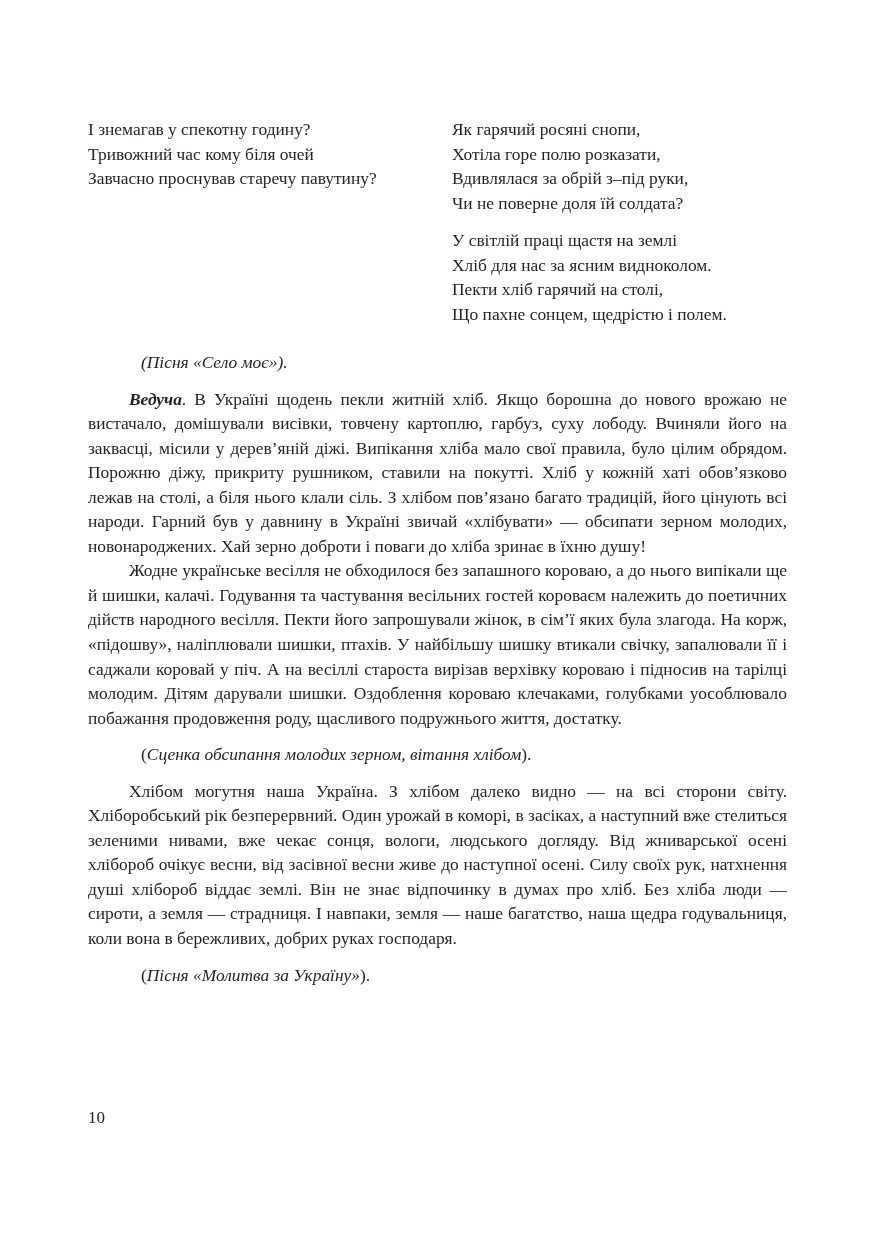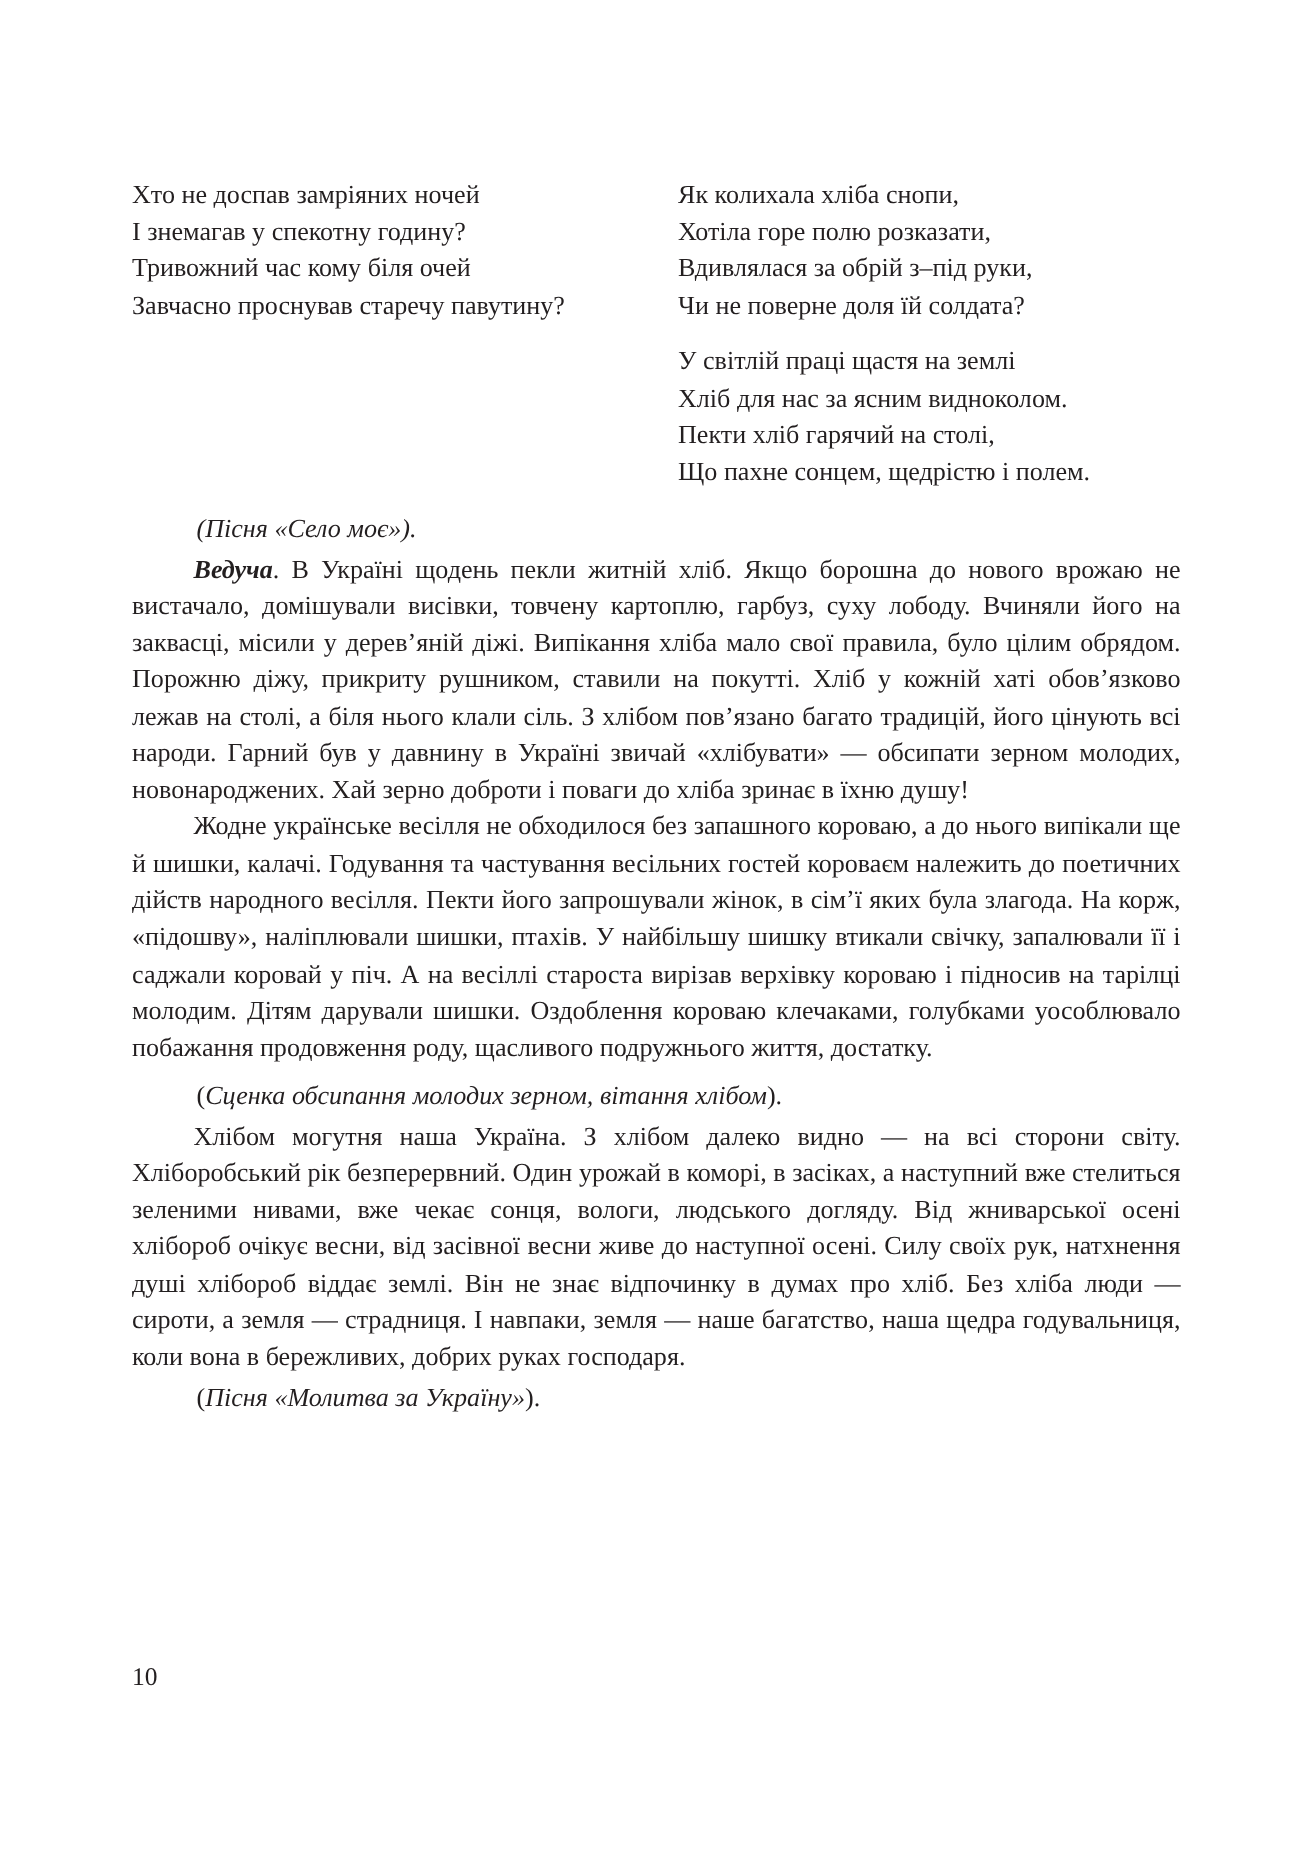--- a/index.html
+++ b/index.html
@@ -56,48 +56,47 @@
       text-align: justify;
     }
     .para {
       margin: 0;
       text-indent: 41px;
       text-align: justify;
       text-align-last: left;
     }
     .para.gap-after { margin-bottom: 8px; }
     .stage {
-      margin: 2px;
+      margin: 12px;
       text-indent: 41px;
     }
     .stage em, .italic { font-style: italic; }
     .bold-italic { font-weight: bold; font-style: italic; }
     .page-number {
       position: absolute;
       left: 0;
       top: 1106px;
       font-size: 17px;
       line-height: 24px;
     }
   </style>
 </head>
 <body>
 
 <div class="page">
 
   <div class="poem">
     <div class="stanza-row">
       <div class="stanza left">
-        <span class="verse-line">Хто не доспав замріяних ночей</span>
         <span class="verse-line">І знемагав у спекотну годину?</span>
         <span class="verse-line">Тривожний час кому біля очей</span>
         <span class="verse-line">Завчасно проснував старечу павутину?</span>
       </div>
       <div class="stanza right">
-        <span class="verse-line">Як колихала хліба снопи,</span>
+        <span class="verse-line">Як гарячий росяні снопи,</span>
         <span class="verse-line">Хотіла горе полю розказати,</span>
         <span class="verse-line">Вдивлялася за обрій з–під руки,</span>
         <span class="verse-line">Чи не поверне доля їй солдата?</span>
       </div>
     </div>
     <div class="stanza-row second">
       <div class="stanza right">
         <span class="verse-line">У світлій праці щастя на землі</span>
         <span class="verse-line">Хліб для нас за ясним видноколом.</span>
         <span class="verse-line">Пекти хліб гарячий на столі,</span>

